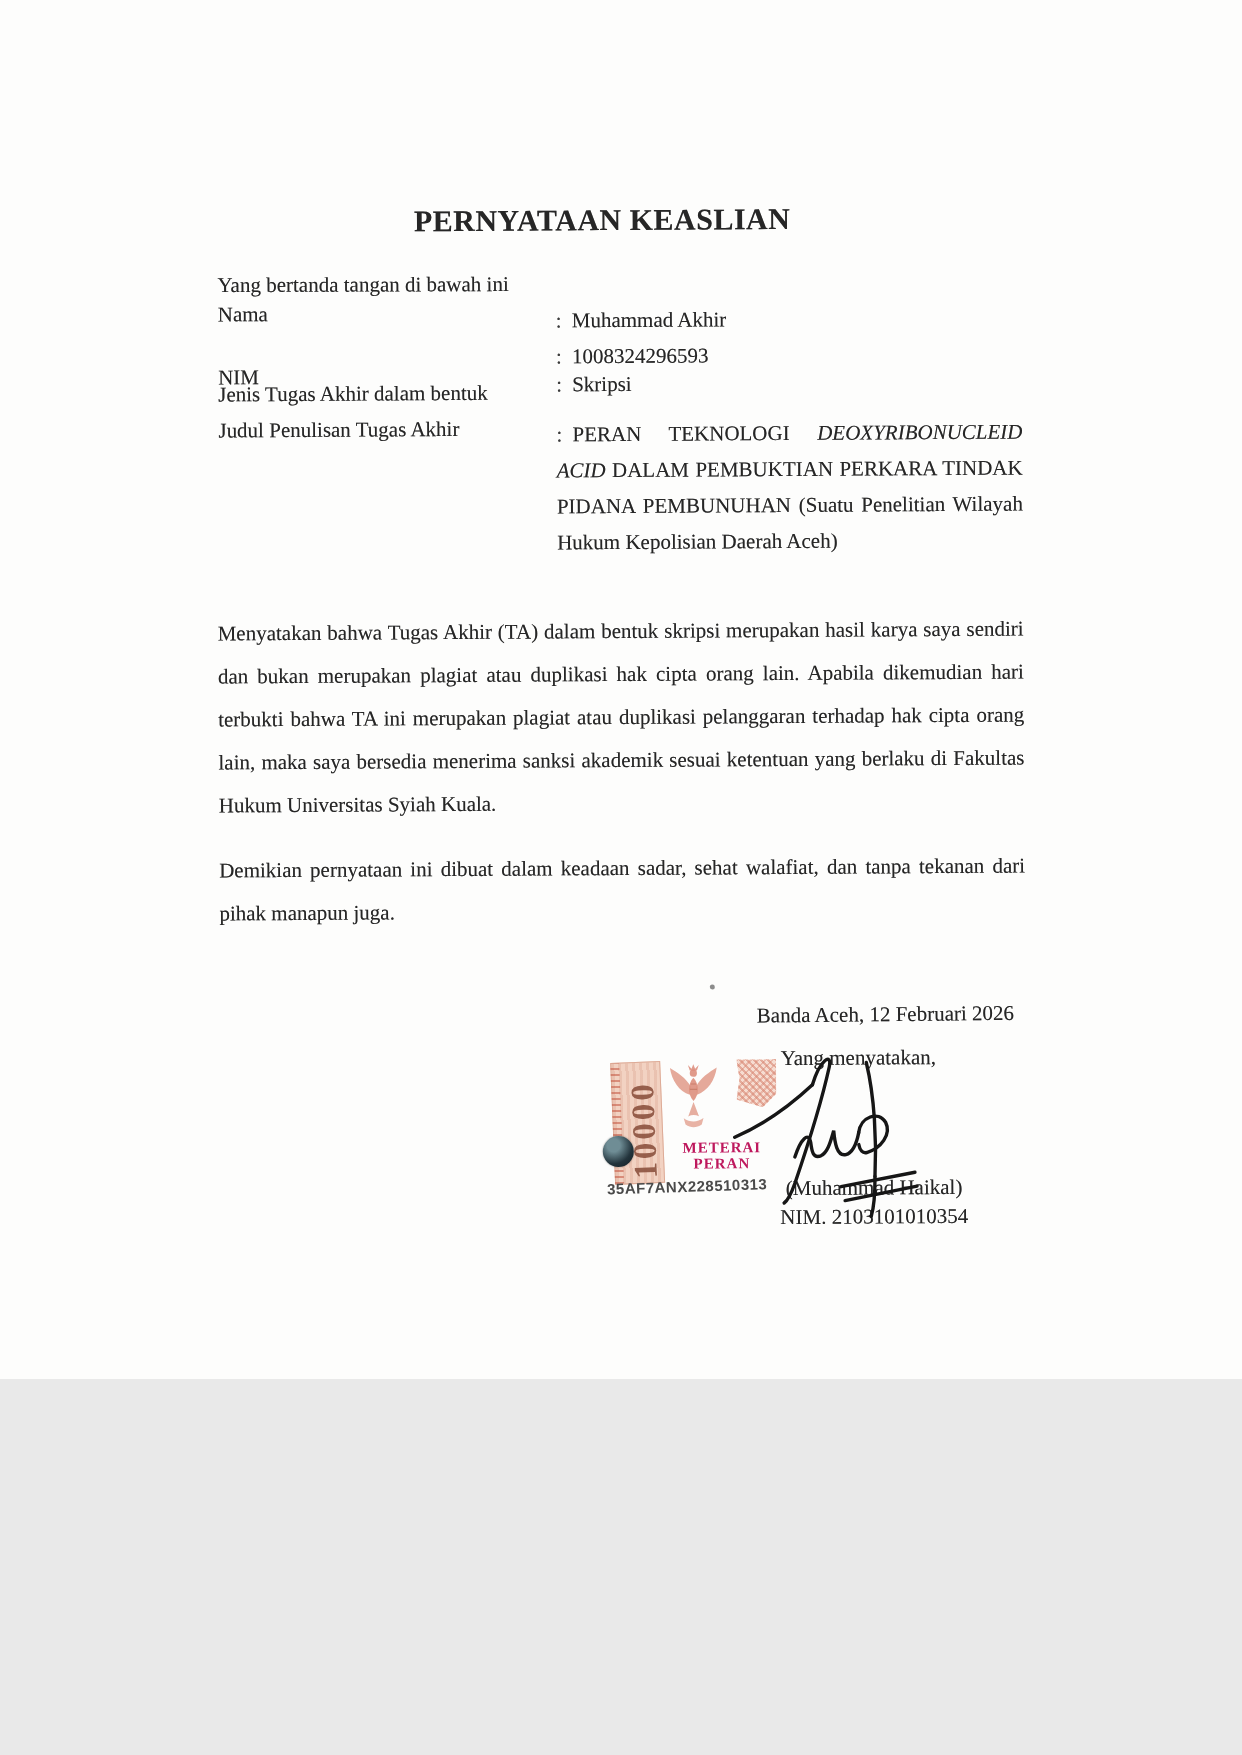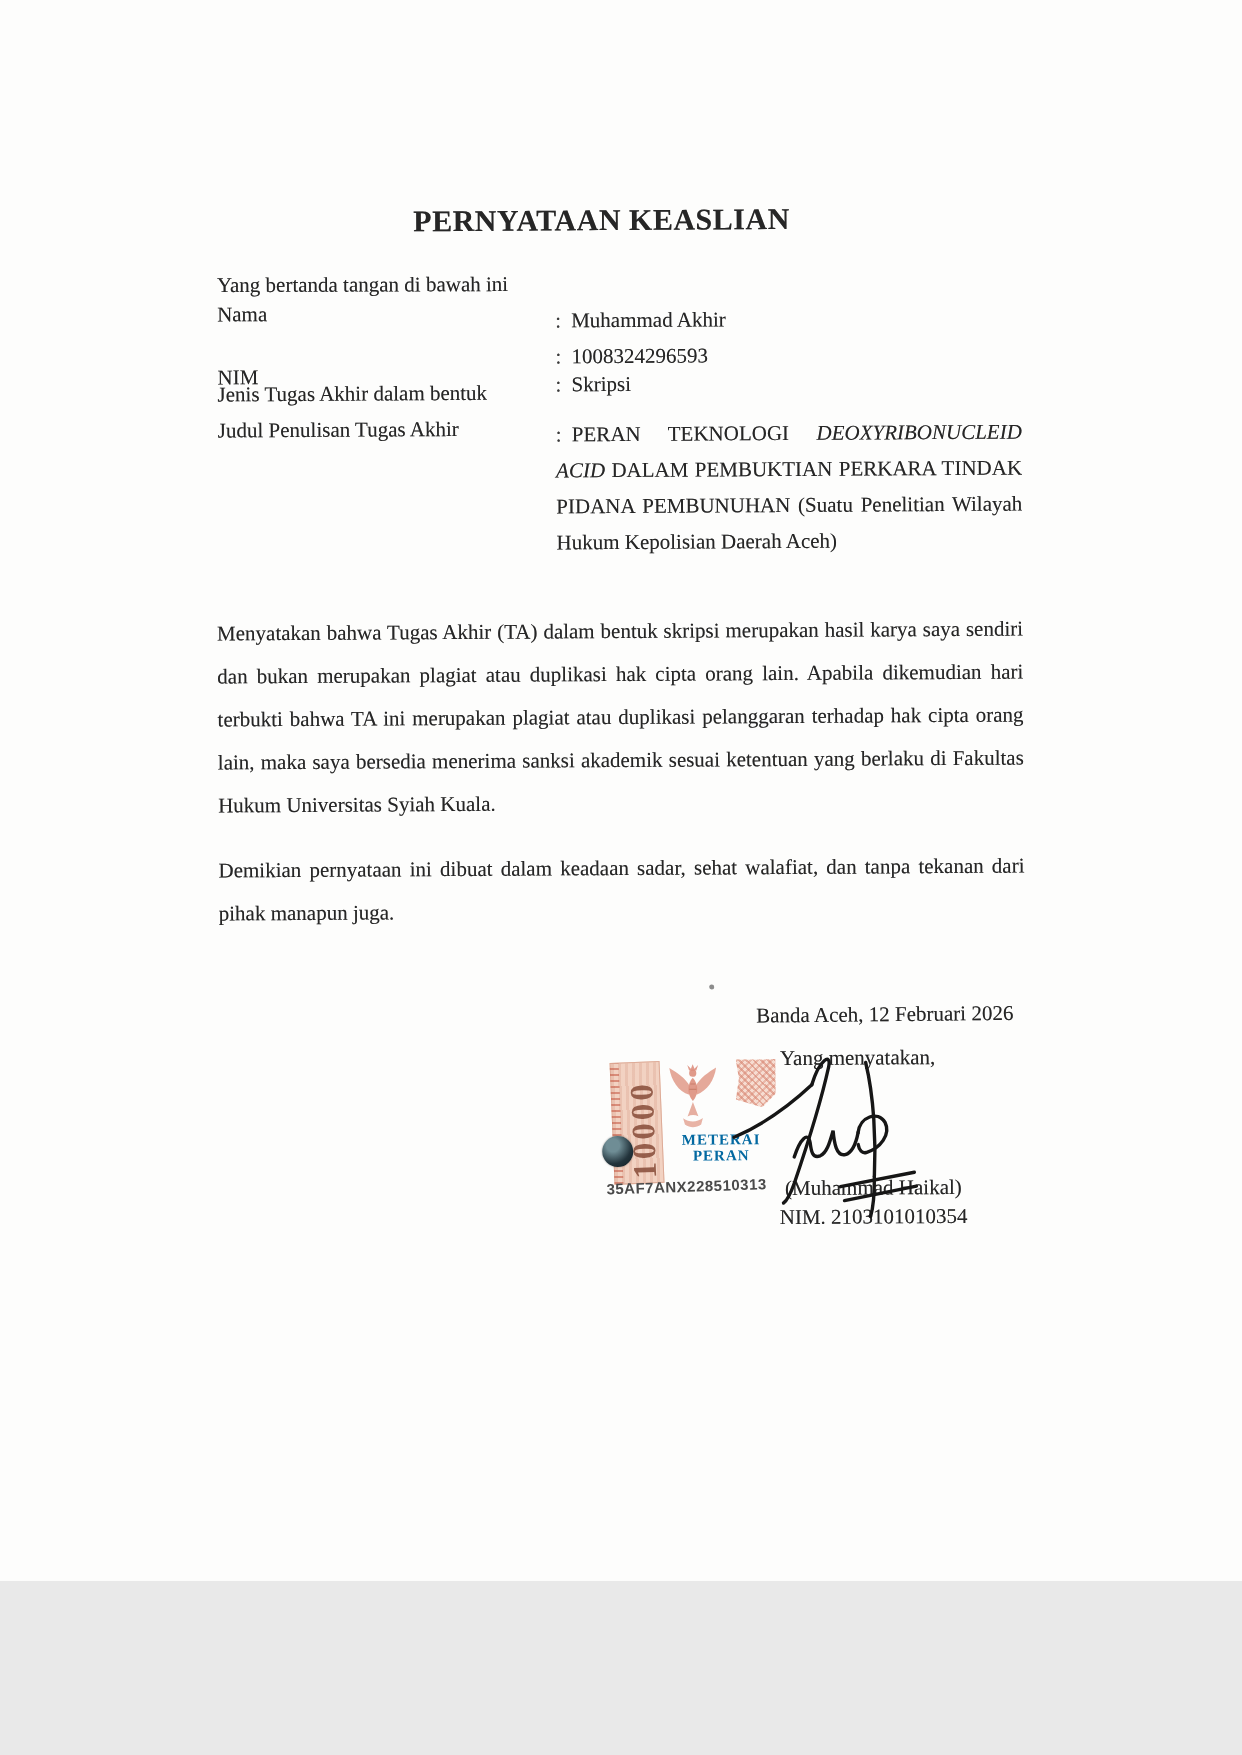--- a/index.html
+++ b/index.html
@@ -1,18 +1,18 @@
 <!DOCTYPE html>
 <html><head>
 <meta charset="utf-8">
 <style>
   html,body{margin:0;padding:0;background:#e9e9e9;}
   .page{
     position:relative;
-    width:1242px;height:1581px;
+    width:1242px;height:1379px;
     margin:0 auto;
     background:#fdfdfc;
     overflow:hidden;
     font-family:"Liberation Serif","DejaVu Serif",serif;
     color:#262626;
   }
   .sheet{position:absolute;inset:0;transform:rotate(-0.35deg);}
   .txt{text-shadow:0 0 .6px rgba(45,45,45,.45);}
   .doc-title{
     position:absolute;left:0;top:203px;width:1210px;
@@ -71,23 +71,23 @@
   .ornament{
     position:absolute;left:132px;top:0;width:40px;height:48px;
     background:
       repeating-linear-gradient(45deg, rgba(214,130,110,.55) 0 2px, rgba(255,255,255,0) 2px 5px),
       repeating-linear-gradient(-45deg, rgba(214,130,110,.4) 0 2px, rgba(255,255,255,0) 2px 5px),
       #f6dcd1;
     clip-path:polygon(0 0,100% 0,100% 72%,66% 100%,0 84%,8% 40%);
   }
   .garuda{position:absolute;left:62px;top:4px;width:54px;height:66px;}
   .stamp-type{
-    position:absolute;left:58px;top:72px;width:118px;text-align:center;
+    position:absolute;left:58px;top:80px;width:118px;text-align:center;
     font-size:15px;font-weight:bold;line-height:16px;letter-spacing:1px;
-    color:#0369a1;font-family:"Liberation Serif",serif;
+    color:#be185d;font-family:"Liberation Serif",serif;
   }
   .serial{
     position:absolute;left:2px;top:118px;width:176px;
     font-size:15px;font-weight:bold;letter-spacing:.5px;color:#4a4a4a;
     font-family:"Liberation Sans","DejaVu Sans",sans-serif;
     transform:rotate(-1.5deg);
   }
   .signature{position:absolute;left:726px;top:1046px;width:232px;height:186px;z-index:2;}
 </style>
 </head>

